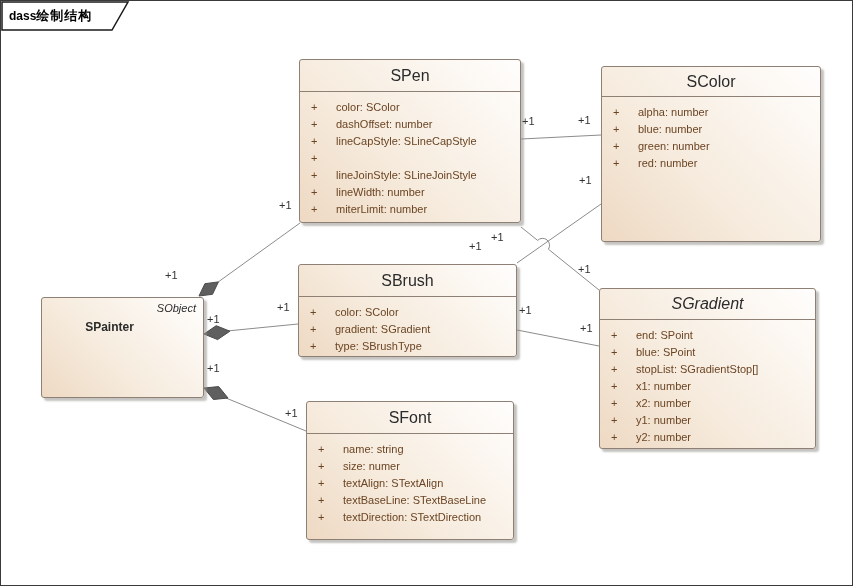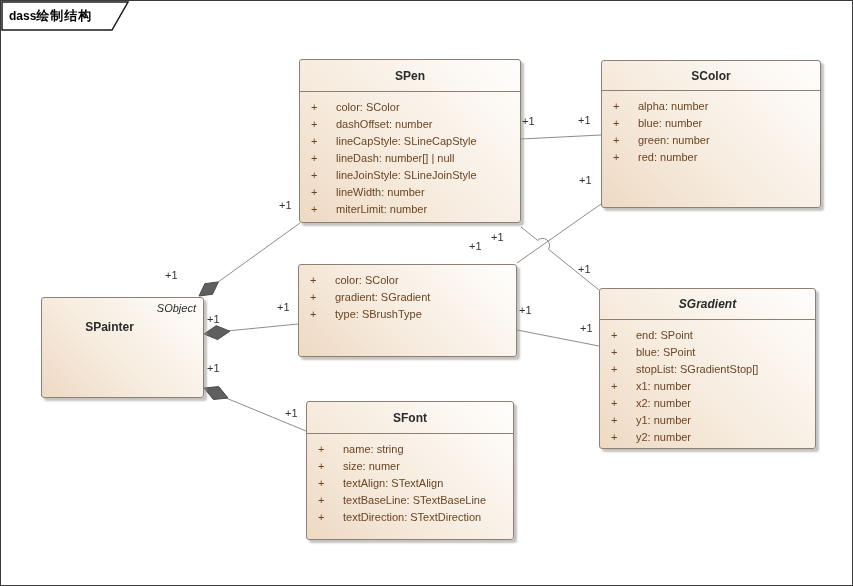--- a/index.html
+++ b/index.html
@@ -12,21 +12,21 @@
   #wires{position:absolute;left:0;top:0;width:853px;height:586px;z-index:1;}
   .uml-class{
     position:absolute;z-index:2;box-sizing:border-box;
     border:1px solid #8e8074;border-radius:3px;
     background:linear-gradient(45deg,#eed9c3 0%,#f6ebdd 40%,#fffefd 100%);
     box-shadow:3px 3px 2px rgba(150,145,140,.55);
   }
   .uml-title{
     height:32px;border-bottom:1px solid #8e8074;box-sizing:border-box;
     display:flex;align-items:center;justify-content:center;
-    font-weight:bold;font-size:12px;color:#2b2b2b;
+    font-weight:normal;font-size:16px;color:#2b2b2b;
   }
   .uml-title.abstract{font-style:italic;}
   .uml-attrs{padding-top:7px;}
   .attr-row{height:17px;line-height:17px;font-size:11px;color:#6b4423;display:flex;white-space:pre;}
   .attr-row .vis{width:25px;padding-left:11px;flex:none;}
   .painter-stereotype{
     position:absolute;top:4px;right:7px;font-style:italic;font-size:11px;color:#2b2b2b;margin-left:28px;
   }
   .painter-title{
     position:absolute;top:22px;left:0;right:26px;text-align:center;
@@ -69,38 +69,39 @@
   </svg>
 
   <div id="tab-label"><span>dass</span><span class="cjk">绘制结构</span></div>
 
   <div class="uml-class" style="left:298px;top:58px;width:222px;height:164px;">
     <div class="uml-title">SPen</div>
     <div class="uml-attrs">
       <div class="attr-row"><span class="vis">+</span><span class="sig">color: SColor</span></div>
       <div class="attr-row"><span class="vis">+</span><span class="sig">dashOffset: number</span></div>
       <div class="attr-row"><span class="vis">+</span><span class="sig">lineCapStyle: SLineCapStyle</span></div>
-      <div class="attr-row"><span class="vis">+</span><span class="sig">lineDash: number[] | null</span></div>
+      <div class="attr-row"><span class="vis">+</span></div>
       <div class="attr-row"><span class="vis">+</span><span class="sig">lineJoinStyle: SLineJoinStyle</span></div>
       <div class="attr-row"><span class="vis">+</span><span class="sig">lineWidth: number</span></div>
       <div class="attr-row"><span class="vis">+</span><span class="sig">miterLimit: number</span></div>
     </div>
   </div>
 
-  <div class="uml-class" style="left:600px;top:59px;width:220px;height:148px;">
+  <div class="uml-class" style="left:600px;top:65px;width:220px;height:176px;">
     <div class="uml-title" style="height:30px;">SColor</div>
     <div class="uml-attrs">
       <div class="attr-row"><span class="vis">+</span><span class="sig">alpha: number</span></div>
       <div class="attr-row"><span class="vis">+</span><span class="sig">blue: number</span></div>
       <div class="attr-row"><span class="vis">+</span><span class="sig">green: number</span></div>
       <div class="attr-row"><span class="vis">+</span><span class="sig">red: number</span></div>
     </div>
   </div>
 
   <div class="uml-class" style="left:297px;top:263px;width:219px;height:93px;">
+    <div class="uml-title">SBrush</div>
     <div class="uml-attrs">
       <div class="attr-row"><span class="vis">+</span><span class="sig">color: SColor</span></div>
       <div class="attr-row"><span class="vis">+</span><span class="sig">gradient: SGradient</span></div>
       <div class="attr-row"><span class="vis">+</span><span class="sig">type: SBrushType</span></div>
     </div>
   </div>
 
   <div class="uml-class" style="left:598px;top:287px;width:217px;height:161px;">
     <div class="uml-title abstract" style="height:31px;">SGradient</div>
     <div class="uml-attrs">

